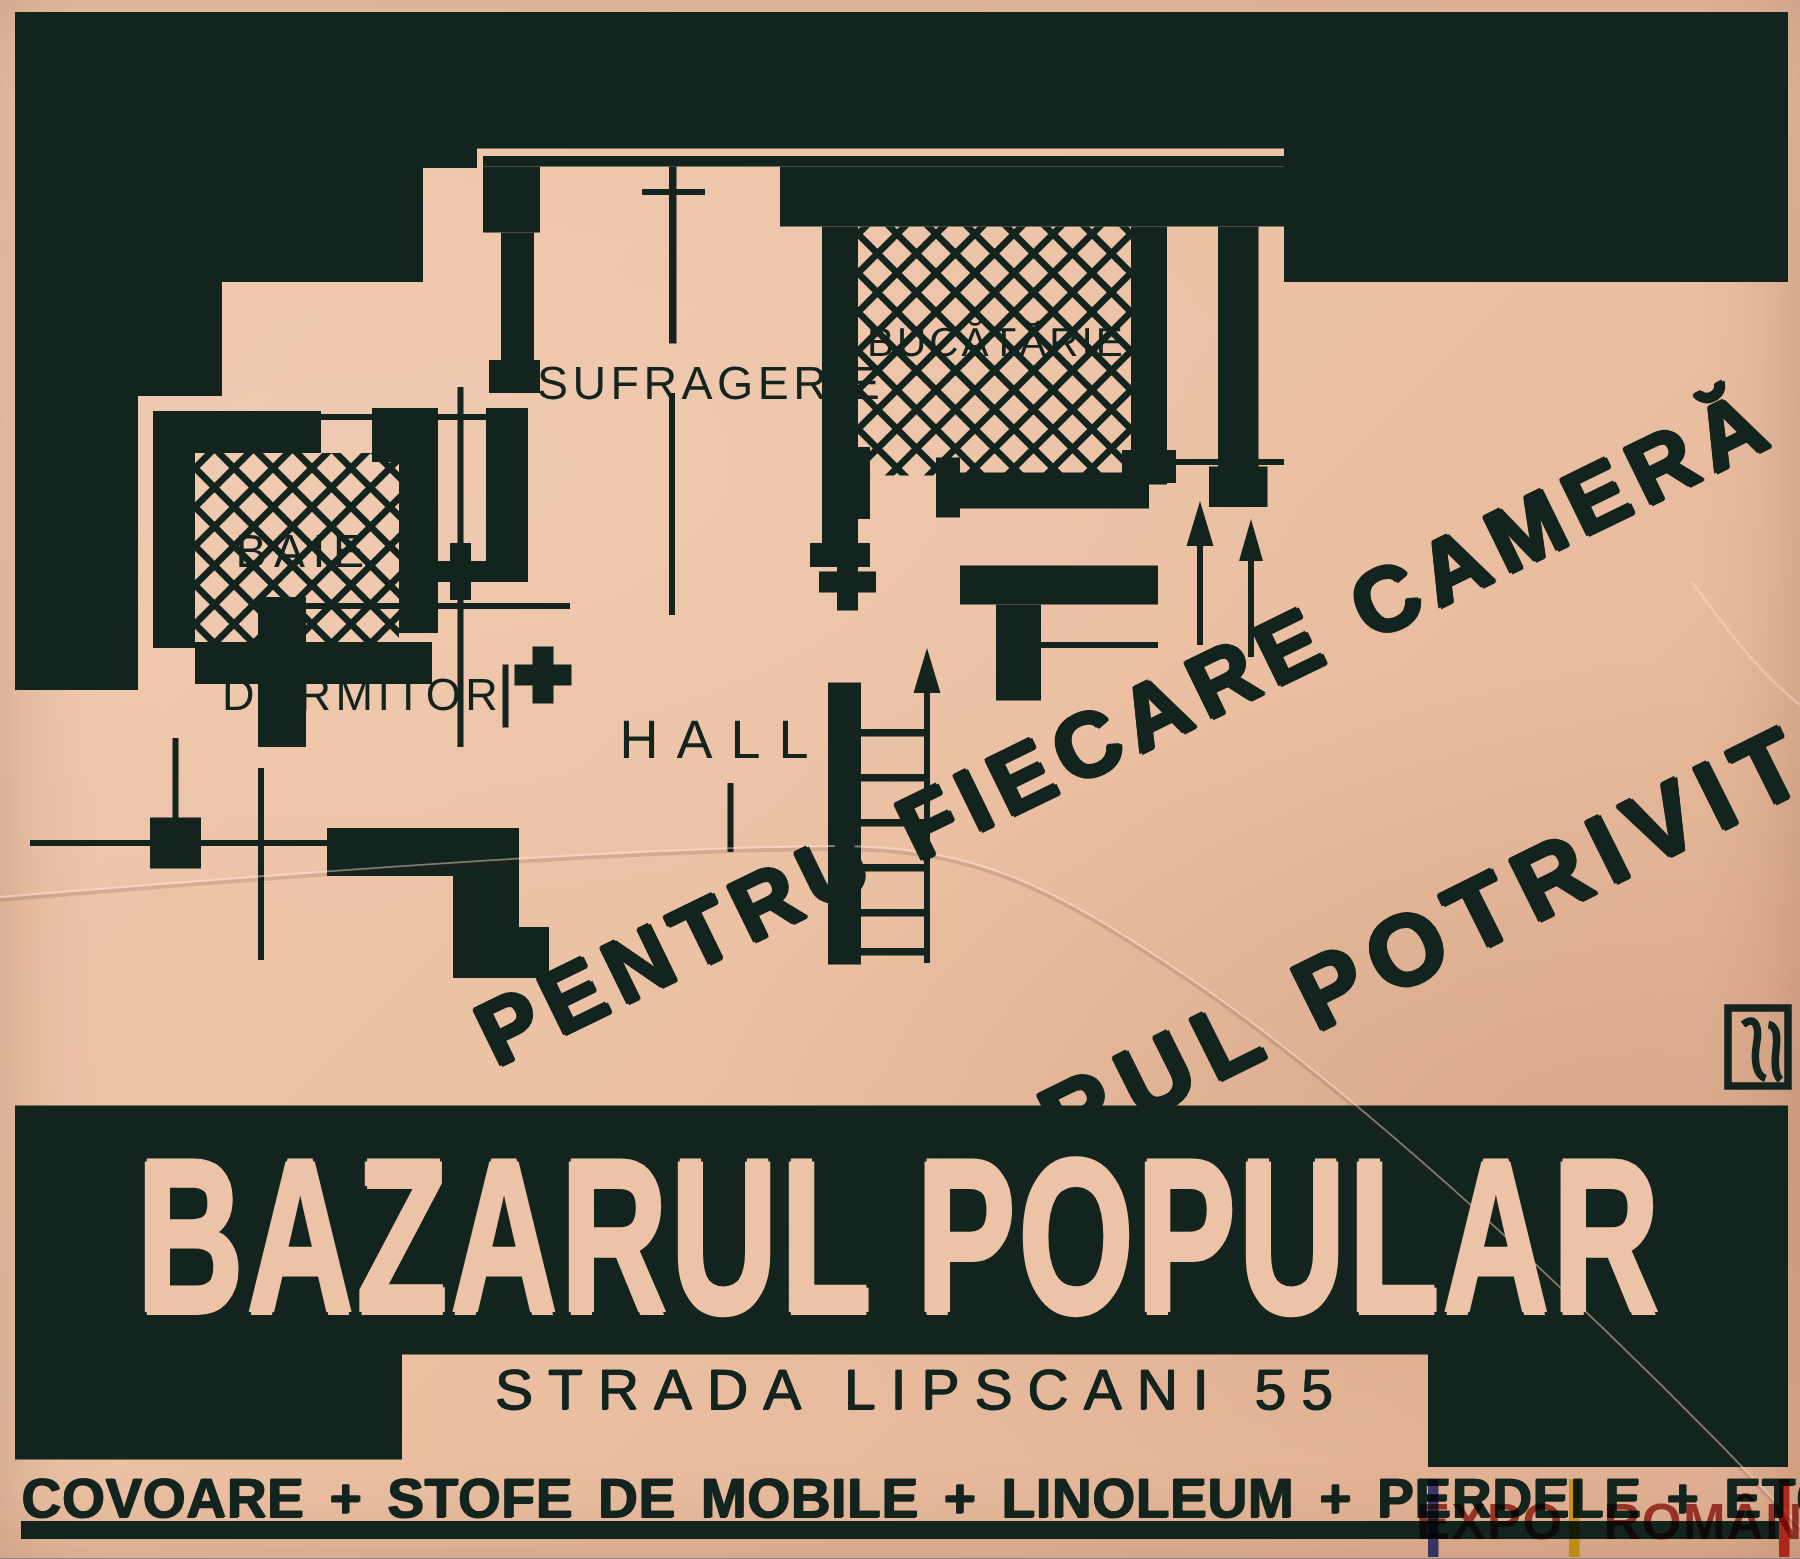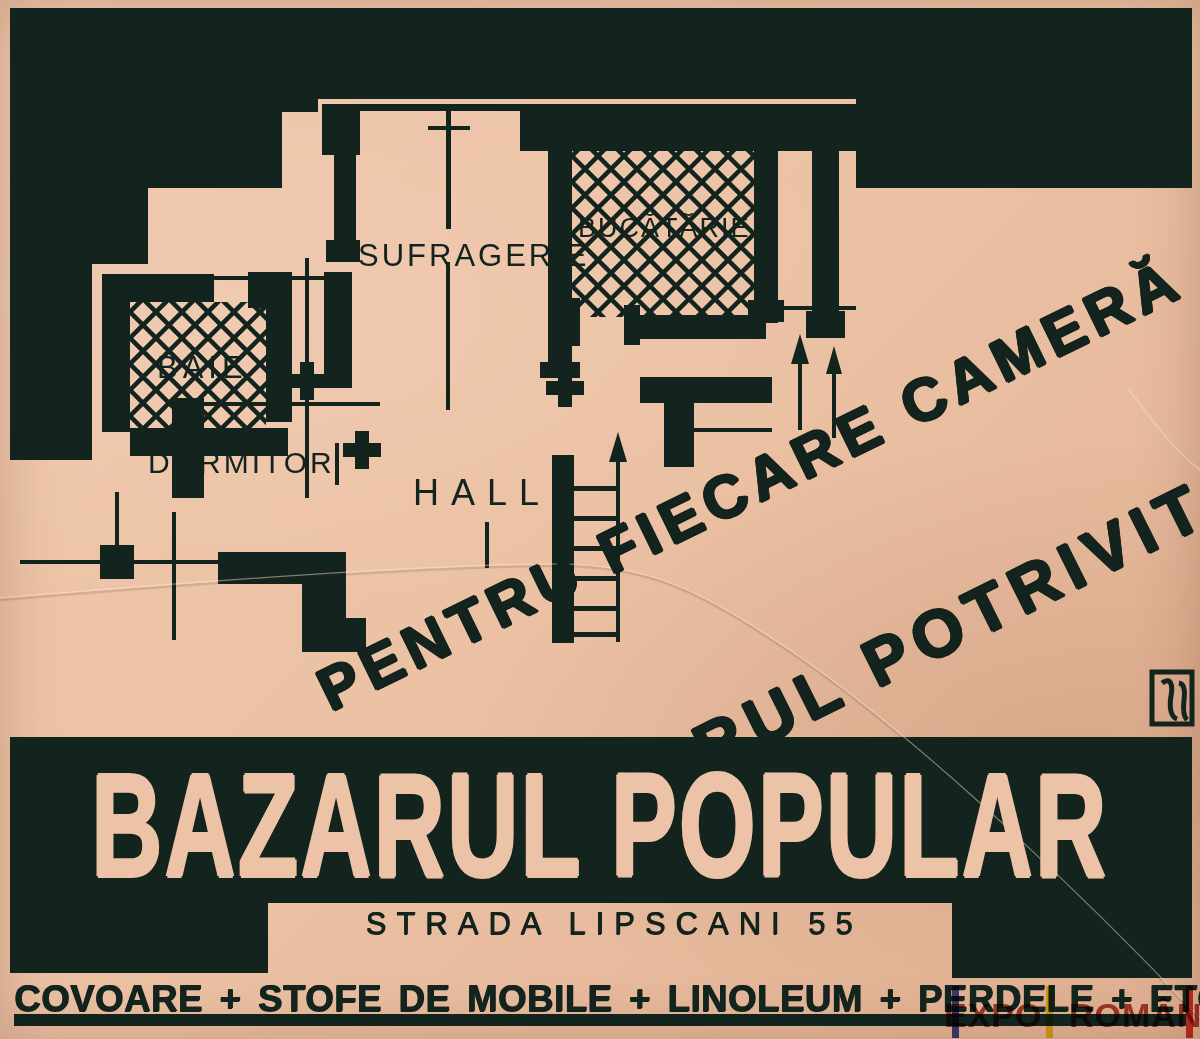--- a/index.html
+++ b/index.html
@@ -50,21 +50,21 @@
     color:#ecc3a6;
     text-shadow: 1.6px 0 currentColor, -1.6px 0 currentColor,
                  0 1.6px currentColor, 0 -1.6px currentColor;
     transform:scale(0.86,1.28);
     transform-origin:50% 50%;
     z-index:7;
     white-space:nowrap;
   }
   .addr{
     position:absolute;left:268px;width:692px;text-align:center;
-    font-weight:400;font-size:31px;letter-spacing:10px;
+    font-weight:400;font-size:38px;letter-spacing:10px;
     color:#13231d;
     text-shadow: 0.8px 0 currentColor, 0 0.8px currentColor;
     z-index:8;white-space:nowrap;
   }
   .addr-1{top:906px;}
   .addr-2{top:942px;}
   .products{
     position:absolute;left:14px;top:978px;width:1172px;
     font-size:37px;font-weight:700;letter-spacing:0.5px;word-spacing:6px;
     text-align:center;color:#13231d;

